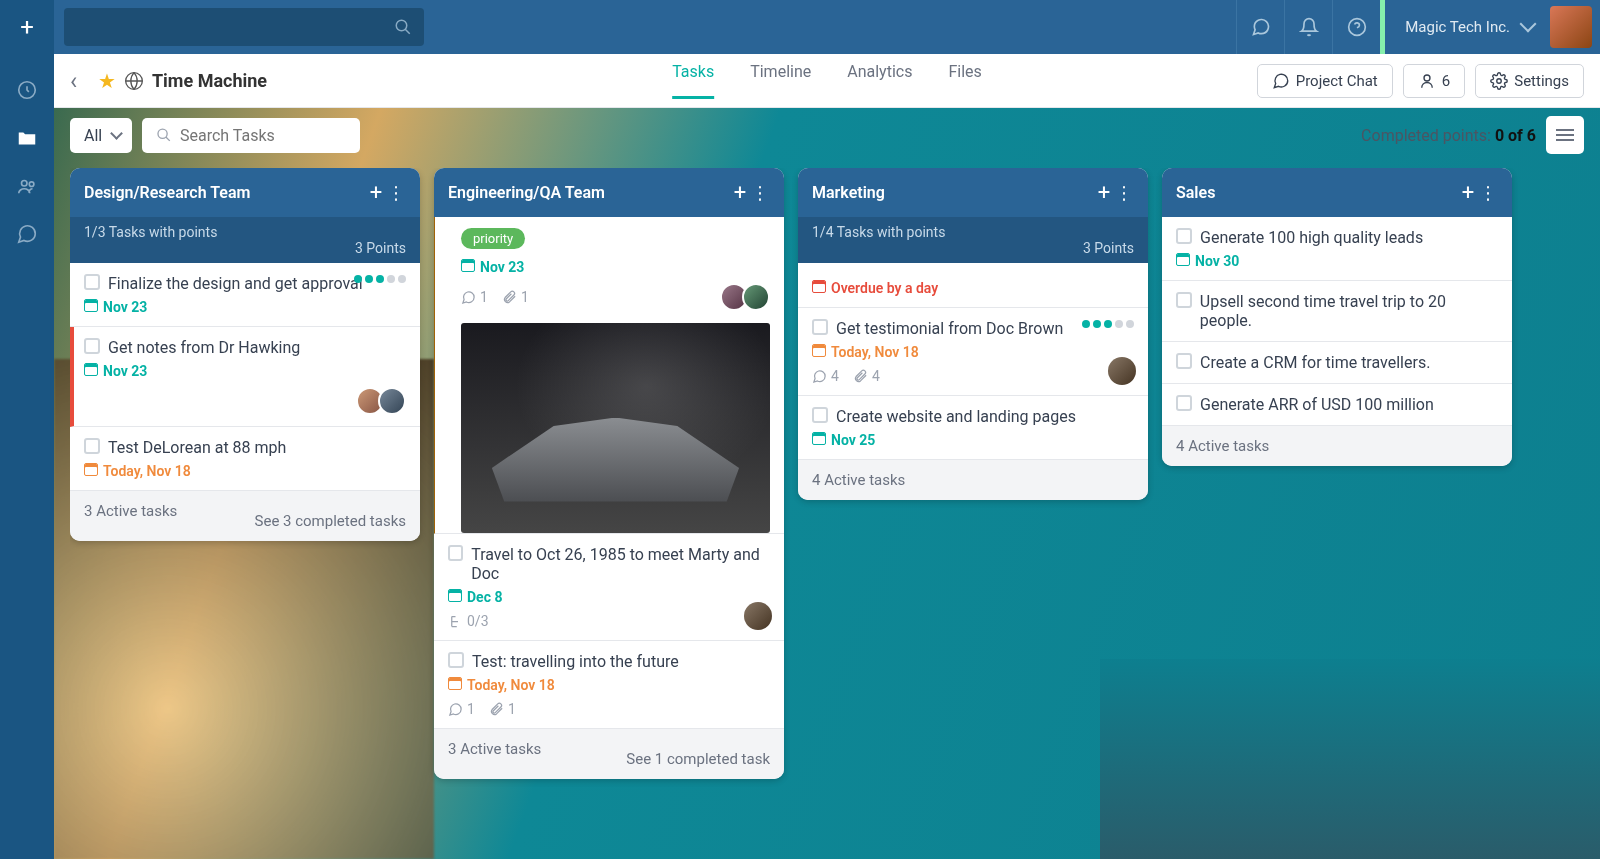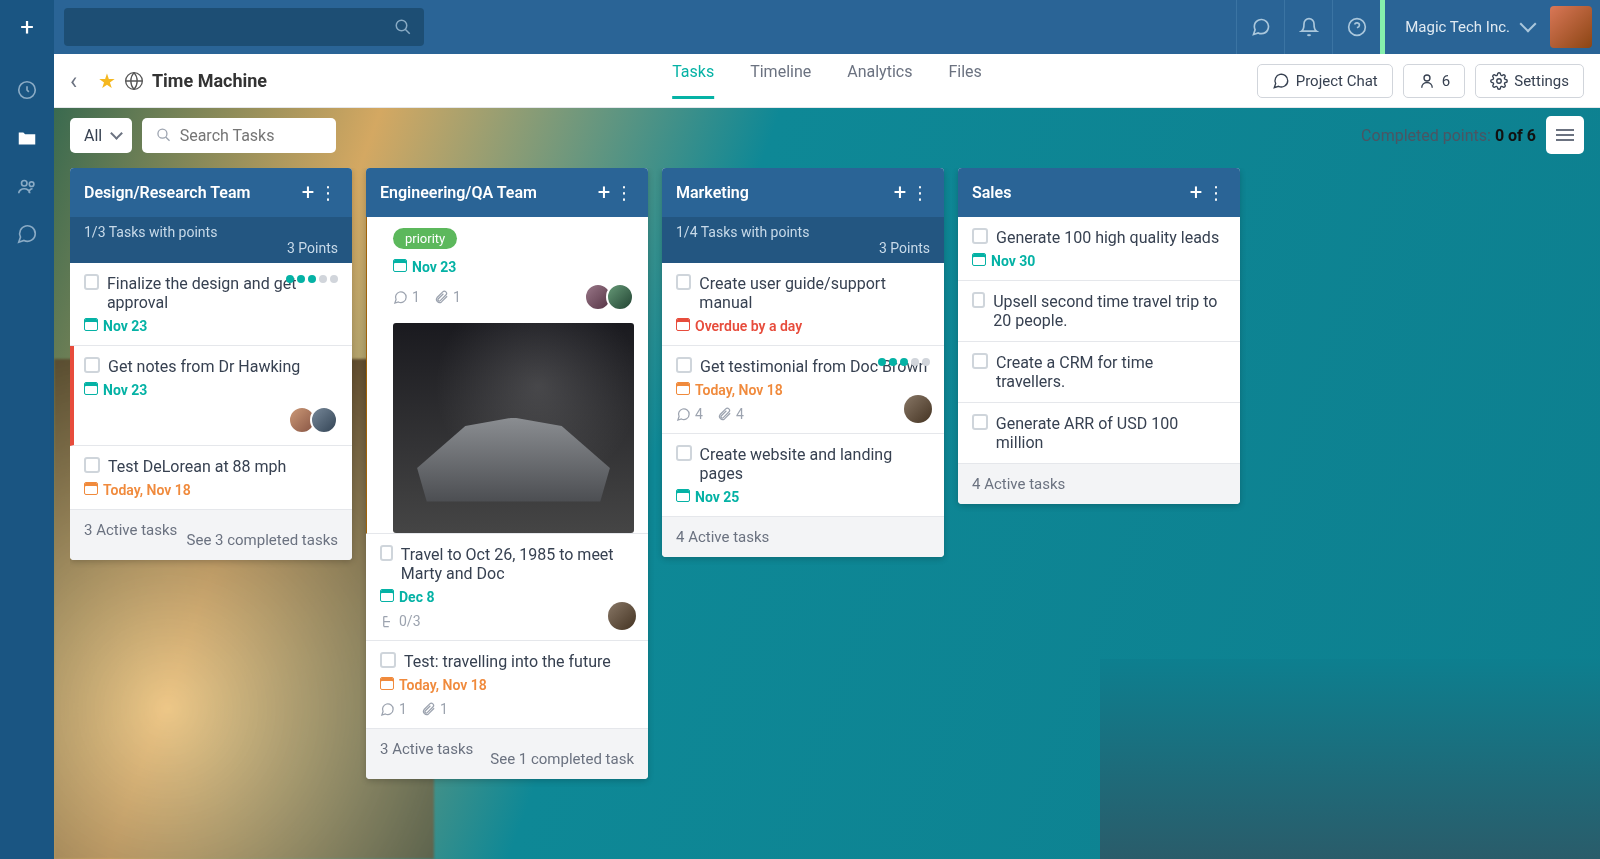--- a/index.html
+++ b/index.html
@@ -34,35 +34,35 @@
 .header-tab { color: #6b7280; font-size: 16px; cursor: pointer; padding-bottom: 15px; }
 .header-tab.active { color: #05b2a5; border-bottom: 3px solid #05b2a5; }
 .header-actions { margin-left: auto; display: flex; gap: 10px; }
 .header-btn { border: 1px solid #d1d5db; border-radius: 5px; padding: 7px 14px; font-size: 15px; color: #374151; display: flex; align-items: center; gap: 6px; cursor: pointer; background: #fff; }
 .header-btn svg { width: 18px; height: 18px; fill: none; stroke: currentColor; stroke-width: 1.8; }
 
 
 .toolbar { position: absolute; left: 54px; right: 0; top: 108px; height: 54px; display: flex; align-items: center; padding: 0 16px; }
 .toolbar-filter { background: #fff; border-radius: 5px; padding: 8px 30px 8px 14px; font-size: 16px; color: #374151; position: relative; cursor: pointer; margin-right: 10px;}
 .toolbar-filter::after { content: ""; position: absolute; right: 11px; width: 7px; height: 7px; border-right: 2px solid #6b7280; border-bottom: 2px solid #6b7280; transform: rotate(45deg); top: 11px; }
-.toolbar-search { background: #fff; border-radius: 5px; padding: 8px 14px; display: flex; align-items: center; gap: 8px; width: 194px; }
+.toolbar-search { background: #fff; border-radius: 5px; padding: 8px 14px; display: flex; align-items: center; gap: 8px; width: 218px; }
 .toolbar-search svg { width: 18px; height: 18px; stroke: #9ca3af; fill: none; stroke-width: 2; }
 .toolbar-search input { border: none; outline: none; font-size: 16px; color: #6b7280; width: 100%; }
 .toolbar-points { margin-left: auto; font-size: 16px; color: #4b5563; margin-right: 10px; }
 .toolbar-points strong { color: #111; font-weight: 700; }
 .toolbar-menu { background: #fff; border-radius: 5px; width: 38px; height: 38px; display: flex; align-items: center; justify-content: center; cursor: pointer; }
 
 
 .bg-photo { position: absolute; left: 54px; right: 0; top: 108px; bottom: 0; background: linear-gradient(110deg, #3a6a4f 0%, #d4a862 18%, #0e8896 40%, #0d7f8f 100%); overflow: hidden; }
 .bg-photo::before { content:""; position:absolute; left:0; bottom:0; width:380px; height:500px; background: radial-gradient(circle at 30% 70%, rgba(255,220,160,0.6), rgba(60,40,20,0.8)); filter: blur(1px); }
 .bg-photo::after { content:""; position:absolute; right:0; bottom:0; width:500px; height:200px; background: linear-gradient(180deg, #0d7f8f, #2a5c6a); }
 
 
 .board { position: absolute; left: 70px; right: 16px; top: 168px; bottom: 0; display: flex; gap: 14px; align-items: flex-start; overflow-x: auto; }
-.column { width: 282px; flex-shrink: 0; background: #f3f4f6; border-radius: 4px; overflow: hidden; box-shadow: 0 2px 6px rgba(0,0,0,0.2); }
+.column { width: 350px; flex-shrink: 0; background: #f3f4f6; border-radius: 10px; overflow: hidden; box-shadow: 0 2px 6px rgba(0,0,0,0.2); }
 .col-header { background: #2a6496; color: #fff; padding: 12px 14px; display: flex; align-items: center; }
 .col-header-title { font-size: 16px; font-weight: 600; flex: 1; }
 .col-header-add { width: 20px; text-align: center; font-size: 22px; cursor: pointer; }
 .col-header-menu { width: 20px; text-align: center; cursor: pointer; font-size: 18px; letter-spacing: 0px;}
 .col-sub { background: #235681; color: #c8dae9; padding: 7px 14px; display: flex; font-size: 14px; flex-direction: column; }
 .col-sub span:last-child { margin-left: auto; }
 
 .card { background: #fff; border-bottom: 1px solid #e5e7eb; padding: 11px 14px; position: relative; }
 .card.stripe-red { border-left: 4px solid #e74c3c; padding-left: 10px;}
 .card.stripe-yellow { border-left: 1px solid #a16207; padding-left: 26px;}
@@ -361,24 +361,20 @@
     <div class="col-header">
       <span class="col-header-title">Marketing</span>
       <span class="col-header-add">+</span>
       <span class="col-header-menu">⋮</span>
     </div>
     <div class="col-sub">
         <span>1/4 Tasks with points</span>
         <span>3 Points</span>
       </div>
     <div class="card">
-      <div class="card-title-row">
-          <span class="card-check"></span>
-          <span class="card-title">Create user guide/support manual</span>
-        </div>
       <div class="card-date red">
           <span class="cal-icon"></span>
           <span>Overdue by a day</span>
         </div>
     </div>
     <div class="card">
       <div class="progress-dots">
           <span class="dot fill"></span>
           <span class="dot fill"></span>
           <span class="dot fill"></span>

